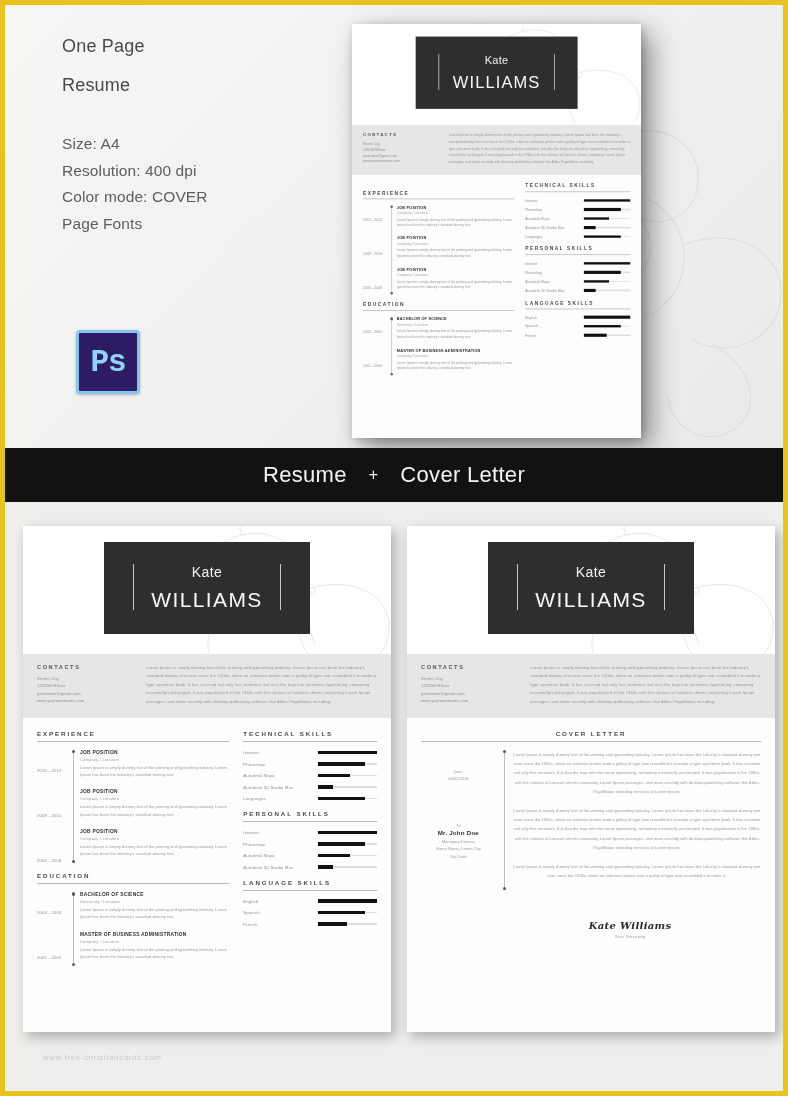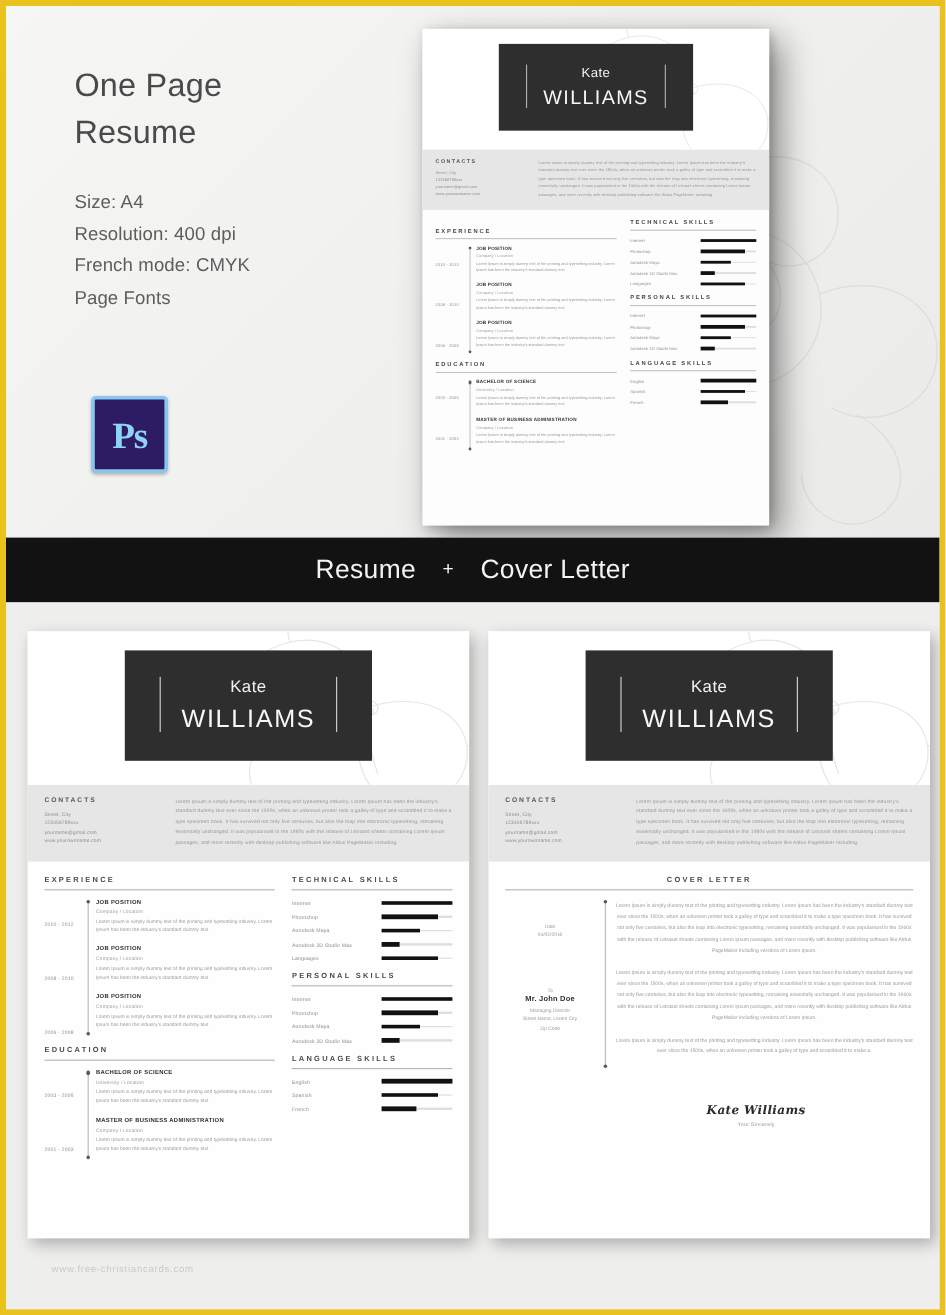--- a/index.html
+++ b/index.html
@@ -23,41 +23,41 @@
     background: linear-gradient(135deg,#f6f6f4 0%,#efefed 60%,#eaeae8 100%);
     overflow: hidden;
   }
   .hero-floral {
     position: absolute; right: -20px; top: 40px;
     width: 520px; height: 420px; opacity: .5;
     pointer-events: none;
   }
   .hero-text { position: absolute; left: 57px; top: 22px; width: 280px; }
   .hero-title {
-    font-size: 27px; font-weight: 400; color: #4a4a4a;
-    line-height: 39px; letter-spacing: .2px; margin-top: 25px;
+    font-size: 18px; font-weight: 400; color: #4a4a4a;
+    line-height: 39px; letter-spacing: .2px;
   }
   .hero-specs { margin-top: 26px; }
   .hero-specs li {
     list-style: none; font-size: 15.5px; color: #5d5d5d;
     line-height: 26.5px; letter-spacing: .1px;
   }
   .ps-icon {
     position: absolute; left: 14px; top: 303px;
     width: 64px; height: 64px;
     background: #2d1c63;
     border: 3px solid #86c6ef;
     border-radius: 4px;
     display: flex; align-items: center; justify-content: center;
     box-shadow: 0 1px 3px rgba(0,0,0,.25);
   }
   .ps-icon span {
     color: #8fd3f7; font-size: 31px; font-weight: 700;
     letter-spacing: -1px; line-height: 1;
-    font-family: Liberation Serif, serif;
+    font-family: Liberation Mono, monospace;
   }
 
   
   .preview-sheet {
     position: absolute; left: 347px; top: 19px;
     width: 289px; height: 414px;
     background: #fdfdfd;
     box-shadow: 10px 10px 26px rgba(0,0,0,.42), 2px 2px 8px rgba(0,0,0,.2);
     overflow: hidden;
   }
@@ -214,21 +214,21 @@
     </svg>
 
     <div class="hero-text">
       <div class="hero-title">
         <div>One Page</div>
         <div>Resume</div>
       </div>
       <ul class="hero-specs">
         <li>Size: A4</li>
         <li>Resolution: 400 dpi</li>
-        <li>French mode: CMYK</li>
+        <li>Color mode: COVER</li>
         <li>Page Fonts</li>
       </ul>
       <div class="ps-icon">
         <span>Ps</span>
       </div>
     </div>
 
     <div class="preview-sheet">
       <div class="thumb-scale">
         <div class="r-head">

